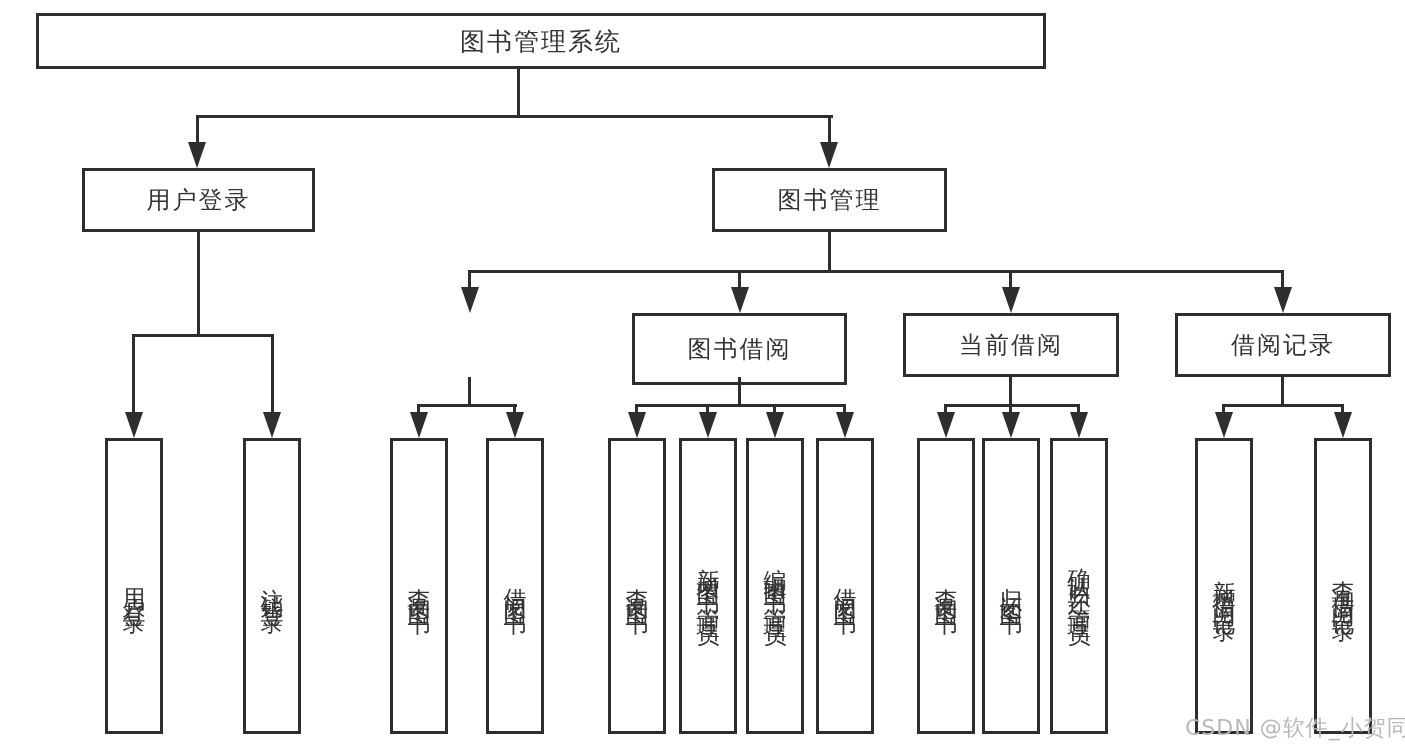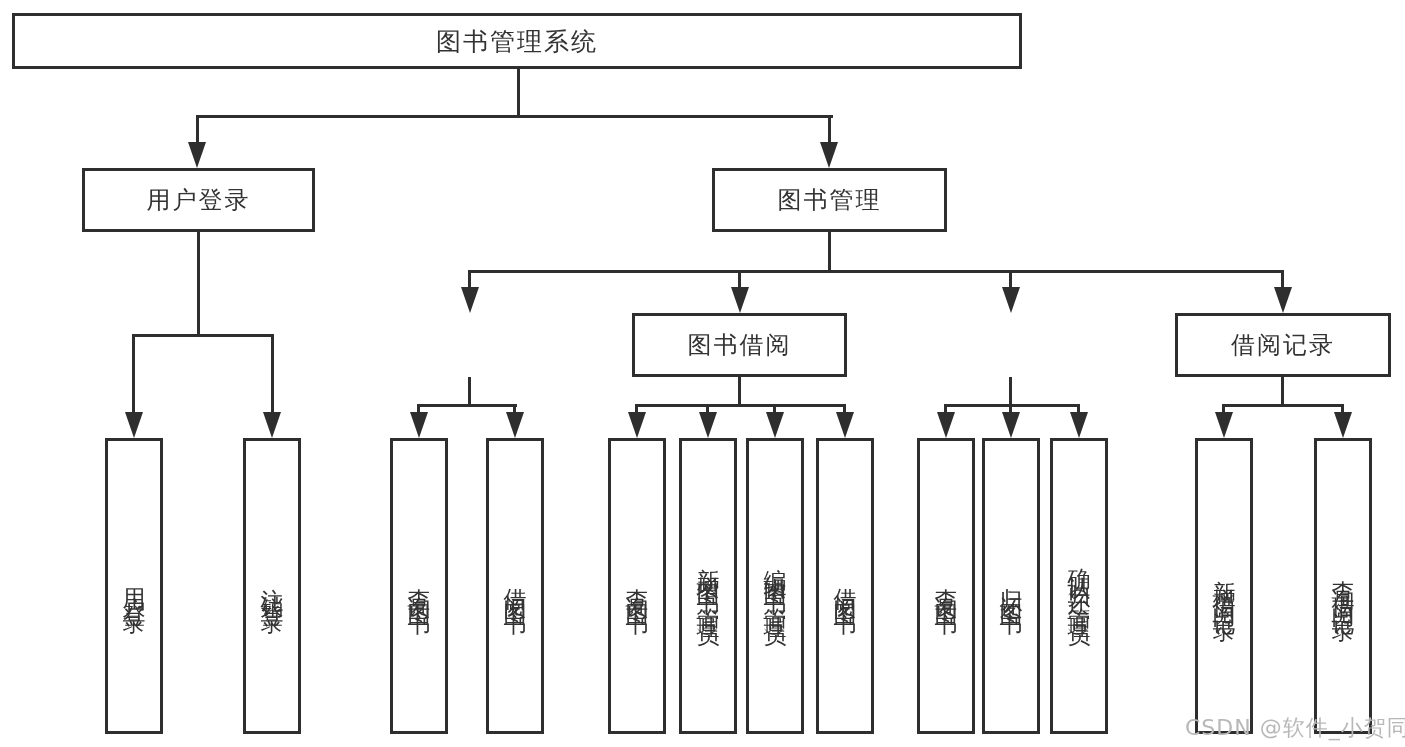--- a/index.html
+++ b/index.html
@@ -14,21 +14,21 @@
   .node {
     position: absolute;
     box-sizing: border-box;
     background: var(--box-fill, #ffffff);
     border: 3px solid var(--line, #2e2e2e);
     display: flex;
     align-items: center;
     justify-content: center;
     color: var(--text, #333333);
   }
-  .root-node { font-size: 25px; letter-spacing: 2px; }
+  .root-node { font-size: 25px; letter-spacing: 2px; margin-left: 24px; }
   .h-node   { font-size: 24px; letter-spacing: 2px; }
   .v-node .vlabel {
     writing-mode: vertical-rl;
     text-orientation: mixed;
     font-size: 23px;
     letter-spacing: 8px;
     line-height: 1;
     white-space: nowrap;
   }
   .line {
@@ -88,22 +88,25 @@
   <div class="line" style="left:468px;top:270px;width:816px;height:3px"></div>
   <div class="line" style="left:468px;top:270px;width:3px;height:20px"></div>
   <div class="arrow-down" style="left:461px;top:287px"></div>
   <div class="line" style="left:738px;top:270px;width:3px;height:20px"></div>
   <div class="arrow-down" style="left:731px;top:287px"></div>
   <div class="line" style="left:1009px;top:270px;width:3px;height:20px"></div>
   <div class="arrow-down" style="left:1002px;top:287px"></div>
   <div class="line" style="left:1281px;top:270px;width:3px;height:20px"></div>
   <div class="arrow-down" style="left:1274px;top:287px"></div>
 
-  <div class="node h-node" style="left:632px;top:313px;width:215px;height:64px">
+  <div class="node h-node" style="left:632px;top:313px;width:215px;height:72px">
     <span>图书借阅</span>
+  </div>
+  <div class="node h-node" style="left:903px;top:313px;width:216px;height:64px">
+    <span>当前借阅</span>
   </div>
   <div class="node h-node" style="left:1175px;top:313px;width:216px;height:64px">
     <span>借阅记录</span>
   </div>
 
   <div class="line" style="left:468px;top:377px;width:3px;height:29px"></div>
   <div class="line" style="left:417px;top:404px;width:100px;height:3px"></div>
   <div class="line" style="left:417px;top:404px;width:3px;height:10px"></div>
   <div class="arrow-down" style="left:410px;top:412px"></div>
   <div class="line" style="left:513px;top:404px;width:3px;height:10px"></div>

